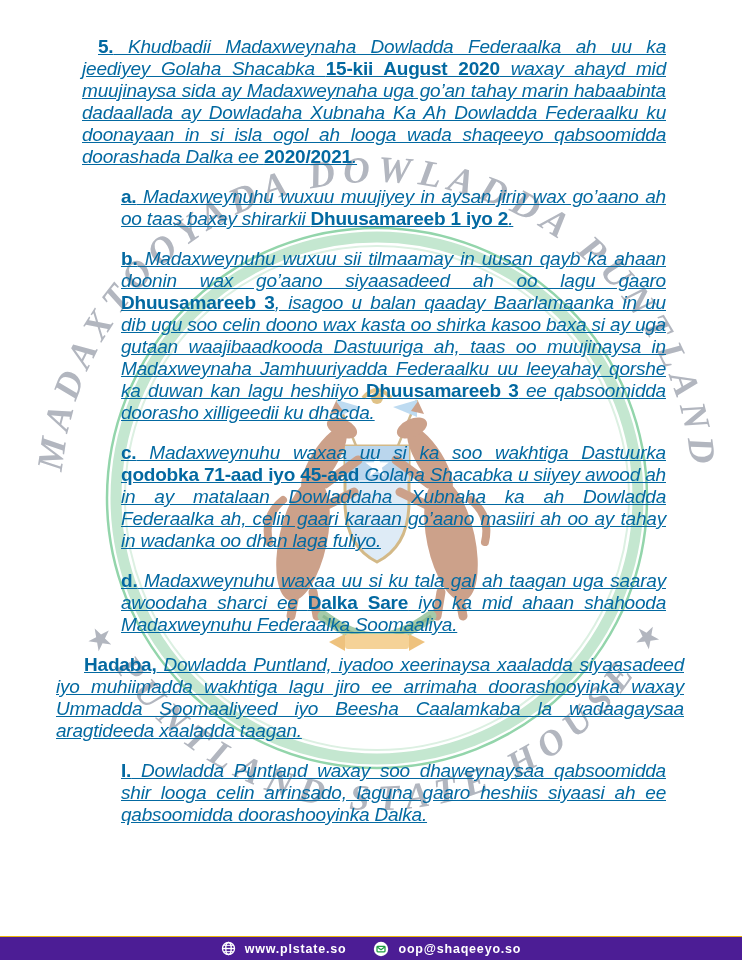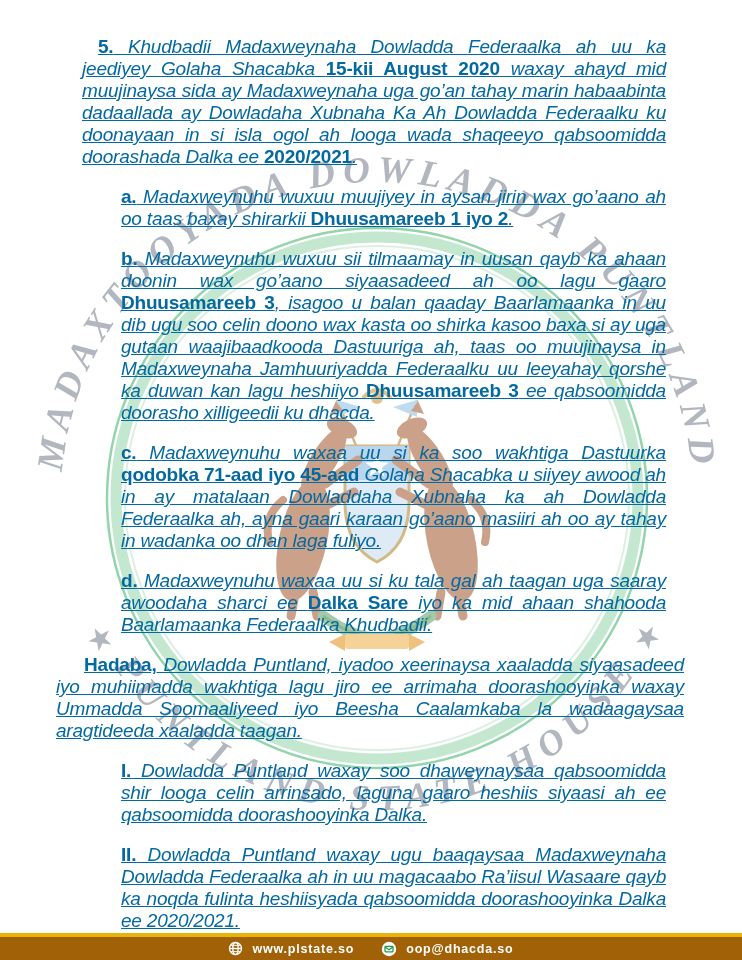--- a/index.html
+++ b/index.html
@@ -16,21 +16,21 @@
     font-style:italic;margin:0 0 18px 0;letter-spacing:-0.2px;text-decoration:underline;
   }
   p.p-main  {margin-left:82px;margin-right:76px;text-indent:16px;}
   p.p-letter{margin-left:121px;margin-right:76px;}
   p.p-wide  {margin-left:56px;margin-right:58px;text-indent:28px;}
   .content .seg-b{font-style:normal;font-weight:bold;}
 
   
   .footer{
     position:absolute;left:0;right:0;bottom:0;height:23px;z-index:3;
-    background:#a16207;border-top:4px solid #eab308;
+    background:#4c1d95;border-top:1px solid #eab308;
     display:flex;align-items:center;justify-content:center;gap:9px;
     color:#ffffff;font-weight:bold;font-style:normal;font-size:12.5px;letter-spacing:0.8px;
   }
   .footer .ic{display:inline-flex;align-items:center;}
   .footer .site{margin-right:18px;}
 </style>
 </head>
 <body>
 
 <div class="page">
@@ -90,25 +90,24 @@
       <polygon points="318,486 302,494 318,503" fill="#eab45f"></polygon>
       <polygon points="382,486 398,494 382,503" fill="#eab45f"></polygon>
       <rect x="318" y="486" width="64" height="15" rx="3" fill="#f3c87e"></rect>
     </g>
   </svg>
 
   <main class="content" id="paragraphs">
       <p class="p-main"><span class="seg-b">5.</span><span class="seg-r"> Khudbadii Madaxweynaha Dowladda Federaalka ah uu ka jeediyey Golaha Shacabka </span><span class="seg-b">15-kii August 2020</span><span class="seg-r"> waxay ahayd mid muujinaysa sida ay Madaxweynaha uga go’an tahay marin habaabinta dadaallada ay Dowladaha Xubnaha Ka Ah Dowladda Federaalku ku doonayaan in si isla ogol ah looga wada shaqeeyo qabsoomidda doorashada Dalka ee </span><span class="seg-b">2020/2021</span><span class="seg-r">.</span></p>
       <p class="p-letter"><span class="seg-b">a.</span><span class="seg-r"> Madaxweynuhu wuxuu muujiyey in aysan jirin wax go’aano ah oo taas baxay shirarkii </span><span class="seg-b">Dhuusamareeb 1 iyo 2</span><span class="seg-r">.</span></p>
       <p class="p-letter"><span class="seg-b">b.</span><span class="seg-r"> Madaxweynuhu wuxuu sii tilmaamay in uusan qayb ka ahaan doonin wax go’aano siyaasadeed ah oo lagu gaaro </span><span class="seg-b">Dhuusamareeb 3</span><span class="seg-r">, isagoo u balan qaaday Baarlamaanka in uu dib ugu soo celin doono wax kasta oo shirka kasoo baxa si ay uga gutaan waajibaadkooda Dastuuriga ah, taas oo muujinaysa in Madaxweynaha Jamhuuriyadda Federaalku uu leeyahay qorshe ka duwan kan lagu heshiiyo </span><span class="seg-b">Dhuusamareeb 3</span><span class="seg-r"> ee qabsoomidda doorasho xilligeedii ku dhacda.</span></p>
-      <p class="p-letter"><span class="seg-b">c.</span><span class="seg-r"> Madaxweynuhu waxaa uu si ka soo wakhtiga Dastuurka </span><span class="seg-b">qodobka 71-aad iyo 45-aad</span><span class="seg-r"> Golaha Shacabka u siiyey awood ah in ay matalaan Dowladdaha Xubnaha ka ah Dowladda Federaalka ah, ayna gaari karaan go’aano masiiri ah oo ay tahay in wadanka oo dhan laga fuliyo.</span></p>
-      <p class="p-letter"><span class="seg-b">d.</span><span class="seg-r"> Madaxweynuhu waxaa uu si ku tala gal ah taagan uga saaray awoodaha sharci ee </span><span class="seg-b">Dalka Sare</span><span class="seg-r"> iyo ka mid ahaan shahooda Baarlamaanka Federaalka Khudbadii.</span></p>
+      <p class="p-letter"><span class="seg-b">c.</span><span class="seg-r"> Madaxweynuhu waxaa uu si ka soo wakhtiga Dastuurka </span><span class="seg-b">qodobka 71-aad iyo 45-aad</span><span class="seg-r"> Golaha Shacabka u siiyey awood ah in ay matalaan Dowladdaha Xubnaha ka ah Dowladda Federaalka ah, celin gaari karaan go’aano masiiri ah oo ay tahay in wadanka oo dhan laga fuliyo.</span></p>
+      <p class="p-letter"><span class="seg-b">d.</span><span class="seg-r"> Madaxweynuhu waxaa uu si ku tala gal ah taagan uga saaray awoodaha sharci ee </span><span class="seg-b">Dalka Sare</span><span class="seg-r"> iyo ka mid ahaan shahooda Madaxweynuhu Federaalka Soomaaliya.</span></p>
       <p class="p-wide"><span class="seg-b">Hadaba,</span><span class="seg-r"> Dowladda Puntland, iyadoo xeerinaysa xaaladda siyaasadeed iyo muhiimadda wakhtiga lagu jiro ee arrimaha doorashooyinka waxay Ummadda Soomaaliyeed iyo Beesha Caalamkaba la wadaagaysaa aragtideeda xaaladda taagan.</span></p>
       <p class="p-letter"><span class="seg-b">I.</span><span class="seg-r"> Dowladda Puntland waxay soo dhaweynaysaa qabsoomidda shir looga celin arrinsado, laguna gaaro heshiis siyaasi ah ee qabsoomidda doorashooyinka Dalka.</span></p>
-      <p class="p-letter"><span class="seg-b">II.</span><span class="seg-r"> Dowladda Puntland waxay ugu baaqaysaa Madaxweynaha Dowladda Federaalka ah in uu magacaabo Ra’iisul Wasaare qayb ka noqda fulinta heshiisyada qabsoomidda doorashooyinka Dalka ee 2020/2021.</span></p>
     </main>
 
   <footer class="footer">
     <span class="ic">
       <svg width="15" height="15" viewBox="0 0 20 20">
         <g stroke="#ffffff" stroke-width="1.8" fill="none">
           <circle cx="10" cy="10" r="8"></circle>
           <ellipse cx="10" cy="10" rx="3.6" ry="8"></ellipse>
           <path d="M 2 10 H 18"></path>
           <path d="M 3.4 5.8 H 16.6" stroke-width="1.3"></path>
@@ -117,15 +116,15 @@
       </svg>
     </span>
     <span class="site">www.plstate.so</span>
     <span class="ic">
       <svg width="16" height="16" viewBox="0 0 20 20">
         <circle cx="10" cy="10" r="9" fill="#ffffff"></circle>
         <rect x="5" y="6.6" width="10" height="7" rx="1" fill="none" stroke="#1f9c44" stroke-width="1.6"></rect>
         <path d="M 5.3 7.4 L 10 11 L 14.7 7.4" fill="none" stroke="#1f9c44" stroke-width="1.6"></path>
       </svg>
     </span>
-    <span>oop@dhacda.so</span>
+    <span>oop@shaqeeyo.so</span>
   </footer>
 </div>
 
 </body></html>

